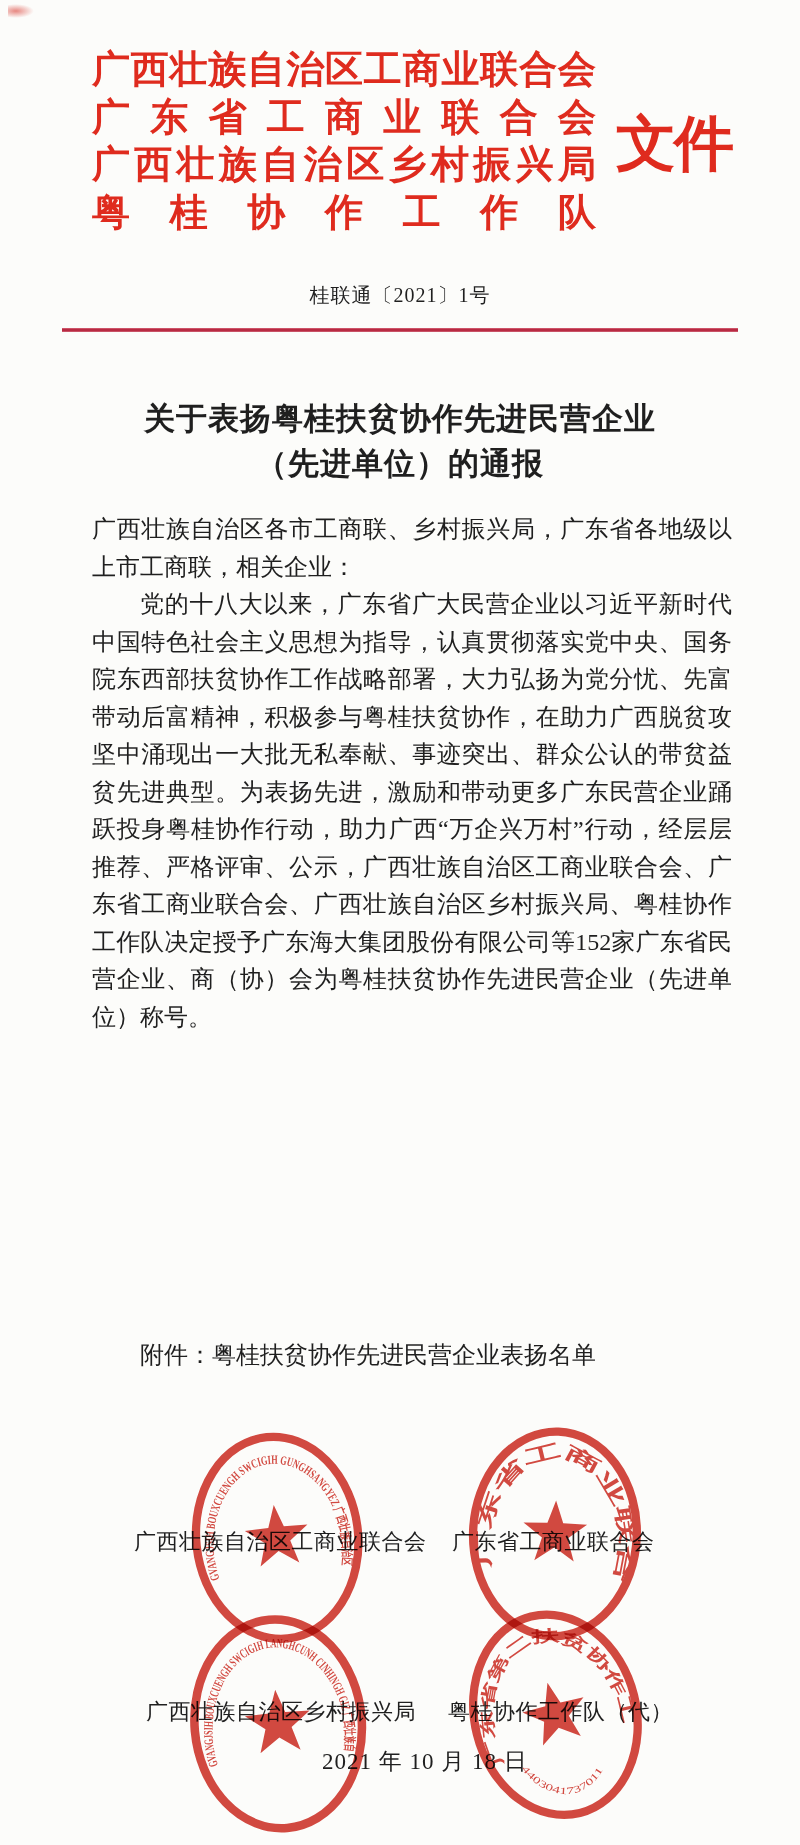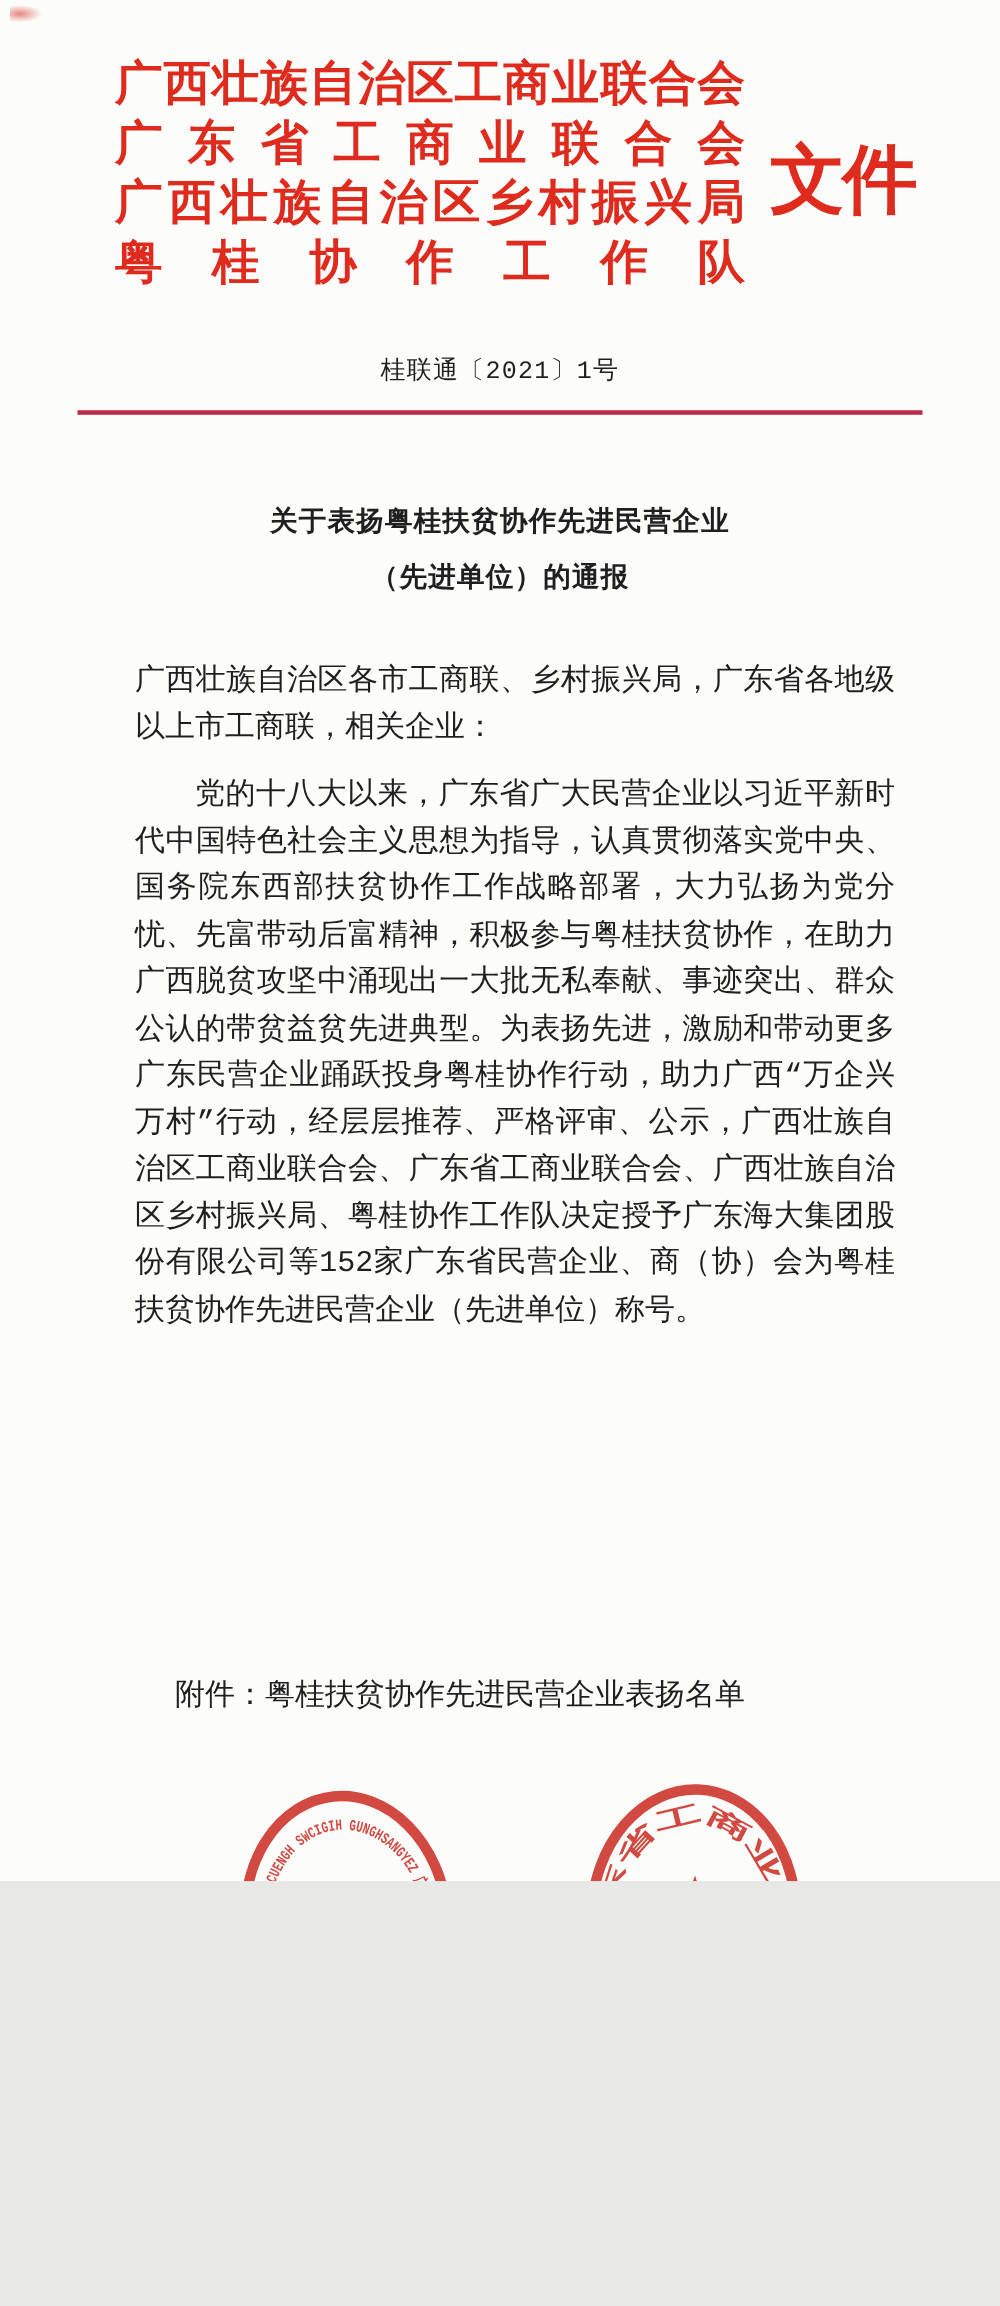--- a/index.html
+++ b/index.html
@@ -5,25 +5,25 @@
   :root{
     --header-red:#df2b1e;
     --seal-red:#d13a31;
     --rule-red:#b82a42;
     --text-black:#1f1f1f;
     --page-bg:#fcfcfa;
   }
   html,body{margin:0;padding:0;background:#e8e8e6;}
   .page{
     position:relative;
-    width:800px;height:1505px;
+    width:800px;height:1845px;
     margin:0 auto;
     background:var(--page-bg,#fcfcfa);
     overflow:hidden;
-    font-family:Liberation Mono, monospace;
+    font-family:Liberation Serif, serif;
     color:var(--text-black,#1f1f1f);
   }
   
   .org-block{
     position:absolute;left:92px;top:46px;width:504px;
   }
   .org-line{
     display:block;width:100%;
     font-size:38px;font-weight:bold;line-height:47.5px;
     color:var(--header-red,#df2b1e);
@@ -41,30 +41,30 @@
     position:absolute;left:0;top:282px;width:100%;
     text-align:center;font-size:20px;letter-spacing:1px;
   }
   .red-rule{
     position:absolute;left:62px;top:328px;width:676px;height:4px;
     background:linear-gradient(to bottom,#d86a7d,var(--rule-red,#b82a42) 35%,var(--rule-red,#b82a42) 75%,#d87a8a);
   }
   
   .doc-title{
     position:absolute;left:0;top:396px;width:100%;
-    text-align:center;font-weight:bold;font-size:22px;line-height:45px;
+    text-align:center;font-weight:bold;font-size:31px;line-height:45px;
     letter-spacing:1px;
   }
   
   .body-block{
     position:absolute;left:92px;top:511px;width:640px;
     font-size:24px;line-height:37.5px;
     text-align:justify;text-justify:inter-ideograph;
   }
-  .body-block p{margin:16px;text-indent:2em;}
+  .body-block p{margin:0;text-indent:2em;}
   .body-block p.salutation{text-indent:0;}
   .attachment-line{
     position:absolute;left:92px;top:1339px;width:640px;
     font-size:24px;text-indent:2em;
   }
   
   .sig{
     position:absolute;font-size:22px;white-space:nowrap;z-index:1;letter-spacing:.5px;
   }
   .sig-r1-left{left:134px;top:1527px;}

